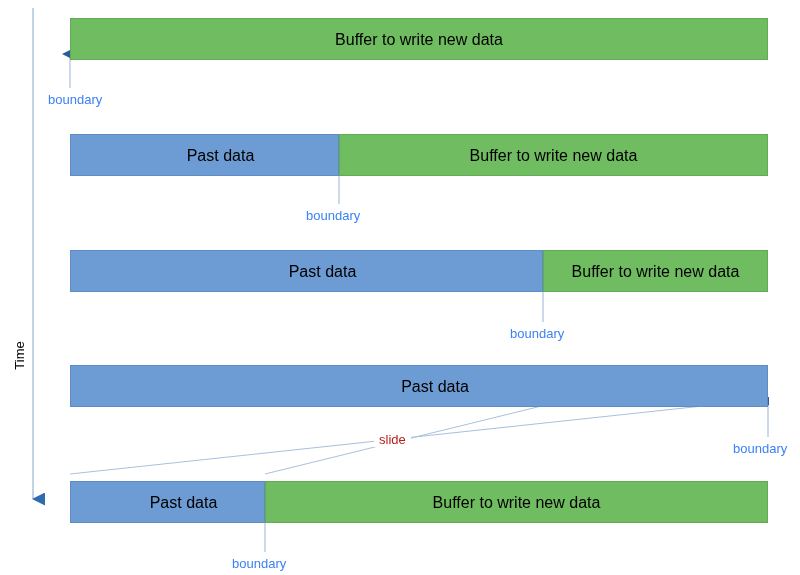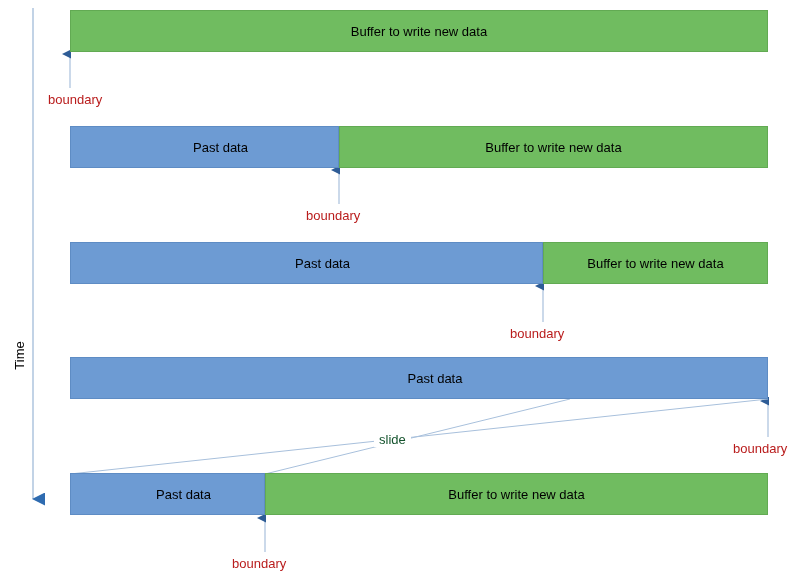--- a/index.html
+++ b/index.html
@@ -47,55 +47,55 @@
     white-space: nowrap;
   }
 
   
   .bar-row {
     position: absolute;
     height: 42px;
   }
   .seg {
     position: absolute;
-    top: 0;
+    top: 8px;
     height: 42px;
     display: flex;
     align-items: center;
     justify-content: center;
-    font-size: 13px;
+    font-size: 16px;
     line-height: 15px;
     color: #000000;
     white-space: nowrap;
   }
   .seg.past {
     background: #6D9BD3;
     border: 1px solid #5E8CC4;
     padding-left: 32px;
   }
   .seg.buffer {
     background: #70BC60;
     border: 1px solid #62AA53;
   }
 
   
   .boundary-label {
     position: absolute;
     font-size: 13px;
     line-height: 15px;
-    color: #b91c1c;
+    color: #3b82f6;
     white-space: nowrap;
     text-align: center;
   }
 
   .slide-label {
     position: absolute;
     font-size: 13px;
     line-height: 15px;
-    color: #14532d;
+    color: #b91c1c;
     white-space: nowrap;
     background: #ffffff;
     padding: 0 5px;
   }
 </style>
 </head>
 <body>
 
 <div id="diagram">
 

